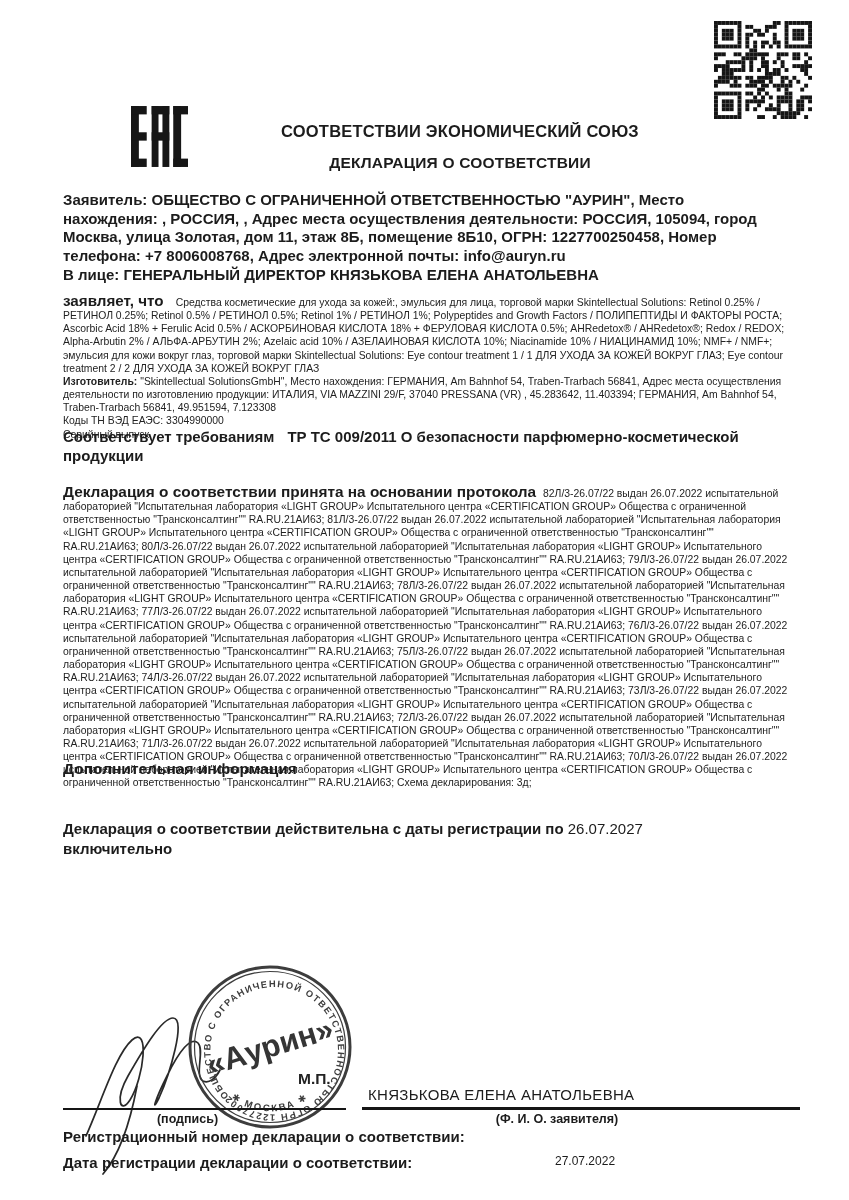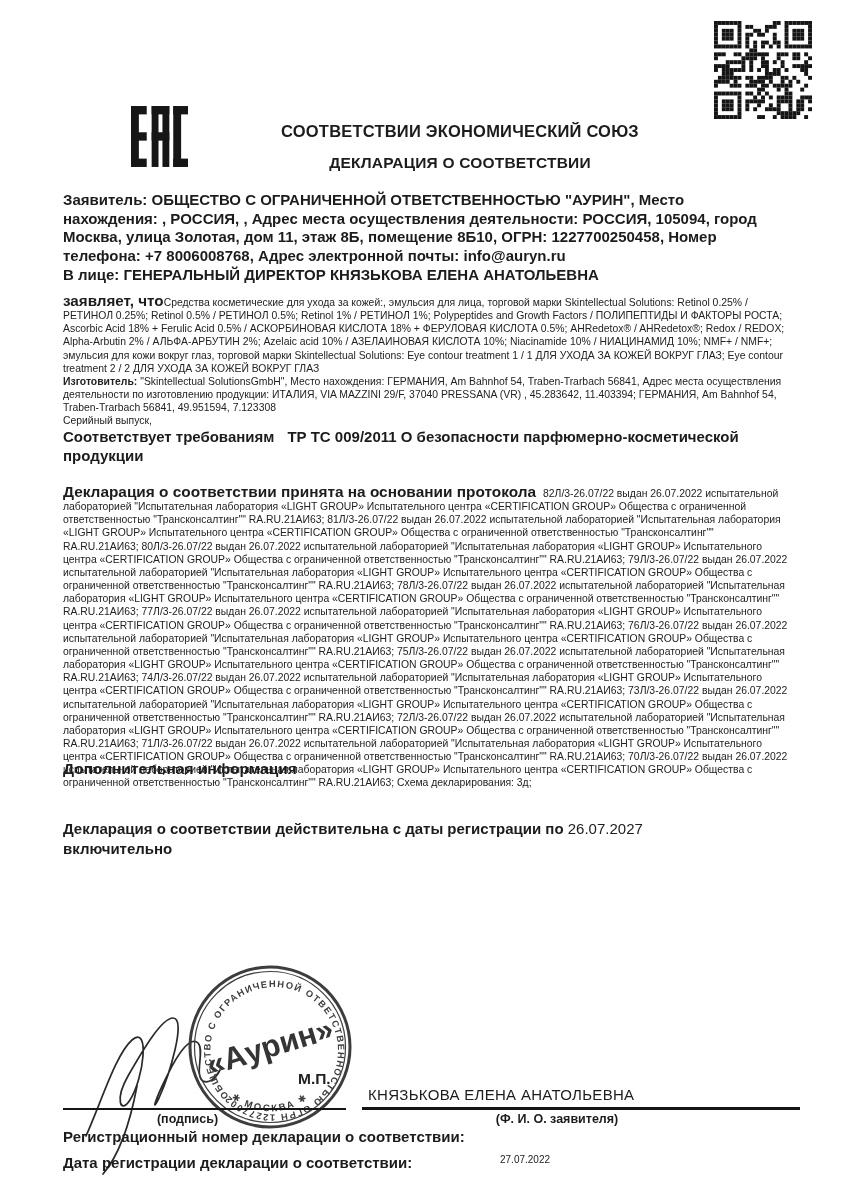--- a/index.html
+++ b/index.html
@@ -12,41 +12,41 @@
   .titles{left:100px;top:122px;width:720px;text-align:center;}
   .t1{font-size:16.5px;font-weight:700;letter-spacing:.2px;}
   .t2{font-size:15.5px;font-weight:700;margin-top:13px;letter-spacing:.2px;}
   
   .para{font-size:15px;line-height:18.7px;font-weight:bold;}
   .bold{font-weight:700;}
   .normal{font-weight:400;}
   .pos-applicant{left:63px;top:191px;width:712px;}
   .small{font-size:10.4px;line-height:13.15px;color:#222;}
   .pos-declares{left:63px;top:294px;width:727px;}
-  .h15{font-weight:700;font-size:15.2px;color:#1c1c1c;}
+  .h15{font-weight:700;font-size:15.2px;margin-right:12px;color:#1c1c1c;}
   .h15b{font-weight:700;font-size:15.4px;margin-right:7px;color:#1c1c1c;}
   .pos-compliance{left:63px;top:428px;width:735px;}
   .gap{margin-left:13px;}
   .pos-basis{left:63px;top:485px;width:728px;}
   .pos-add{left:63px;top:760px;font-size:15.5px;}
   .pos-valid{left:63px;top:819px;width:700px;line-height:20px;}
   
   .overlay{left:70px;top:948px;width:420px;height:235px;}
   .mp{left:298px;top:1070px;font-size:15.5px;font-weight:700;color:#222;}
   .sigline-l{left:63px;top:1108px;width:283px;height:2px;background:#151515;}
   .sigline-r{left:362px;top:1107px;width:438px;height:2.5px;background:#151515;}
   .cap{font-size:12.5px;font-weight:700;text-align:center;}
   .cap-podpis{left:120px;top:1112px;width:135px;}
   .cap-fio{left:362px;top:1112px;width:390px;}
   .fio-name{left:368px;top:1086px;font-size:15px;letter-spacing:.3px;}
   
   .reg-label1{left:63px;top:1128px;font-size:15px;font-weight:700;}
   .reg-val1{left:525px;top:1128px;font-size:15px;}
   .reg-label2{left:63px;top:1154px;font-size:15px;font-weight:700;}
-  .reg-val2{left:500px;top:1154px;font-size:10px;}
+  .reg-val2{left:555px;top:1154px;font-size:12px;}
   
   .ringtxt{font-size:9.3px;letter-spacing:1.4px;font-weight:600;fill:#3d3d3d;}
   .bottxt{font-size:9.6px;letter-spacing:2px;font-weight:600;fill:#3d3d3d;}
   .centertxt{font-size:31px;font-weight:600;fill:#353535;}
 </style>
 </head>
 <body>
 
 <div class="page">
 
@@ -389,20 +389,21 @@
     <span>ОБЩЕСТВО С ОГРАНИЧЕННОЙ ОТВЕТСТВЕННОСТЬЮ "АУРИН", Место нахождения: , РОССИЯ, , Адрес места осуществления деятельности: РОССИЯ, 105094, город Москва, улица Золотая, дом 11, этаж 8Б, помещение 8Б10, ОГРН: 1227700250458, Номер телефона: +7 8006008768, Адрес электронной почты: info@auryn.ru</span>
     <div>
       <b>В лице:</b>
       <span>ГЕНЕРАЛЬНЫЙ ДИРЕКТОР КНЯЗЬКОВА ЕЛЕНА АНАТОЛЬЕВНА</span>
     </div>
   </div>
 
   <div class="abs small pos-declares">
     <span class="h15">заявляет, что</span><span>Средства косметические для ухода за кожей:, эмульсия для лица, торговой марки Skintellectual Solutions: Retinol 0.25% / РЕТИНОЛ 0.25%; Retinol 0.5% / РЕТИНОЛ 0.5%; Retinol 1% / РЕТИНОЛ 1%; Polypeptides and Growth Factors / ПОЛИПЕПТИДЫ И ФАКТОРЫ РОСТА; Ascorbic Acid 18% + Ferulic Acid 0.5% / АСКОРБИНОВАЯ КИСЛОТА 18% + ФЕРУЛОВАЯ КИСЛОТА 0.5%; AHRedetox® / AHRedetox®; Redox / REDOX; Alpha-Arbutin 2% / АЛЬФА-АРБУТИН 2%; Azelaic acid 10% / АЗЕЛАИНОВАЯ КИСЛОТА 10%; Niacinamide 10% / НИАЦИНАМИД 10%; NMF+ / NMF+; эмульсия для кожи вокруг глаз, торговой марки Skintellectual Solutions: Eye contour treatment 1 / 1 ДЛЯ УХОДА ЗА КОЖЕЙ ВОКРУГ ГЛАЗ; Eye contour treatment 2 / 2 ДЛЯ УХОДА ЗА КОЖЕЙ ВОКРУГ ГЛАЗ</span>
     <div><b>Изготовитель:</b> <span>"Skintellectual SolutionsGmbH", Место нахождения: ГЕРМАНИЯ, Am Bahnhof 54, Traben-Trarbach 56841, Адрес места осуществления деятельности по изготовлению продукции: ИТАЛИЯ, VIA MAZZINI 29/F, 37040 PRESSANA (VR) , 45.283642, 11.403394; ГЕРМАНИЯ, Am Bahnhof 54, Traben-Trarbach 56841, 49.951594, 7.123308</span></div>
+    <div>Коды ТН ВЭД ЕАЭС: 3304990000</div>
     <div>Серийный выпуск,</div>
   </div>
 
   <div class="abs para pos-compliance">
     <b>Соответствует требованиям</b><span class="gap">ТР ТС 009/2011 О безопасности парфюмерно-косметической продукции</span>
   </div>
 
   <div class="abs small pos-basis">
     <span class="h15b">Декларация о соответствии принята на основании протокола</span><span>82Л/3-26.07/22 выдан 26.07.2022 испытательной лабораторией "Испытательная лаборатория «LIGHT GROUP» Испытательного центра «CERTIFICATION GROUP» Общества с ограниченной ответственностью "Трансконсалтинг"" RA.RU.21АИ63; 81Л/3-26.07/22 выдан 26.07.2022 испытательной лабораторией "Испытательная лаборатория «LIGHT GROUP» Испытательного центра «CERTIFICATION GROUP» Общества с ограниченной ответственностью "Трансконсалтинг"" RA.RU.21АИ63; 80Л/3-26.07/22 выдан 26.07.2022 испытательной лабораторией "Испытательная лаборатория «LIGHT GROUP» Испытательного центра «CERTIFICATION GROUP» Общества с ограниченной ответственностью "Трансконсалтинг"" RA.RU.21АИ63; 79Л/3-26.07/22 выдан 26.07.2022 испытательной лабораторией "Испытательная лаборатория «LIGHT GROUP» Испытательного центра «CERTIFICATION GROUP» Общества с ограниченной ответственностью "Трансконсалтинг"" RA.RU.21АИ63; 78Л/3-26.07/22 выдан 26.07.2022 испытательной лабораторией "Испытательная лаборатория «LIGHT GROUP» Испытательного центра «CERTIFICATION GROUP» Общества с ограниченной ответственностью "Трансконсалтинг"" RA.RU.21АИ63; 77Л/3-26.07/22 выдан 26.07.2022 испытательной лабораторией "Испытательная лаборатория «LIGHT GROUP» Испытательного центра «CERTIFICATION GROUP» Общества с ограниченной ответственностью "Трансконсалтинг"" RA.RU.21АИ63; 76Л/3-26.07/22 выдан 26.07.2022 испытательной лабораторией "Испытательная лаборатория «LIGHT GROUP» Испытательного центра «CERTIFICATION GROUP» Общества с ограниченной ответственностью "Трансконсалтинг"" RA.RU.21АИ63; 75Л/3-26.07/22 выдан 26.07.2022 испытательной лабораторией "Испытательная лаборатория «LIGHT GROUP» Испытательного центра «CERTIFICATION GROUP» Общества с ограниченной ответственностью "Трансконсалтинг"" RA.RU.21АИ63; 74Л/3-26.07/22 выдан 26.07.2022 испытательной лабораторией "Испытательная лаборатория «LIGHT GROUP» Испытательного центра «CERTIFICATION GROUP» Общества с ограниченной ответственностью "Трансконсалтинг"" RA.RU.21АИ63; 73Л/3-26.07/22 выдан 26.07.2022 испытательной лабораторией "Испытательная лаборатория «LIGHT GROUP» Испытательного центра «CERTIFICATION GROUP» Общества с ограниченной ответственностью "Трансконсалтинг"" RA.RU.21АИ63; 72Л/3-26.07/22 выдан 26.07.2022 испытательной лабораторией "Испытательная лаборатория «LIGHT GROUP» Испытательного центра «CERTIFICATION GROUP» Общества с ограниченной ответственностью "Трансконсалтинг"" RA.RU.21АИ63; 71Л/3-26.07/22 выдан 26.07.2022 испытательной лабораторией "Испытательная лаборатория «LIGHT GROUP» Испытательного центра «CERTIFICATION GROUP» Общества с ограниченной ответственностью "Трансконсалтинг"" RA.RU.21АИ63; 70Л/3-26.07/22 выдан 26.07.2022 испытательной лабораторией "Испытательная лаборатория «LIGHT GROUP» Испытательного центра «CERTIFICATION GROUP» Общества с ограниченной ответственностью "Трансконсалтинг"" RA.RU.21АИ63; Схема декларирования: 3д;</span>
   </div>

